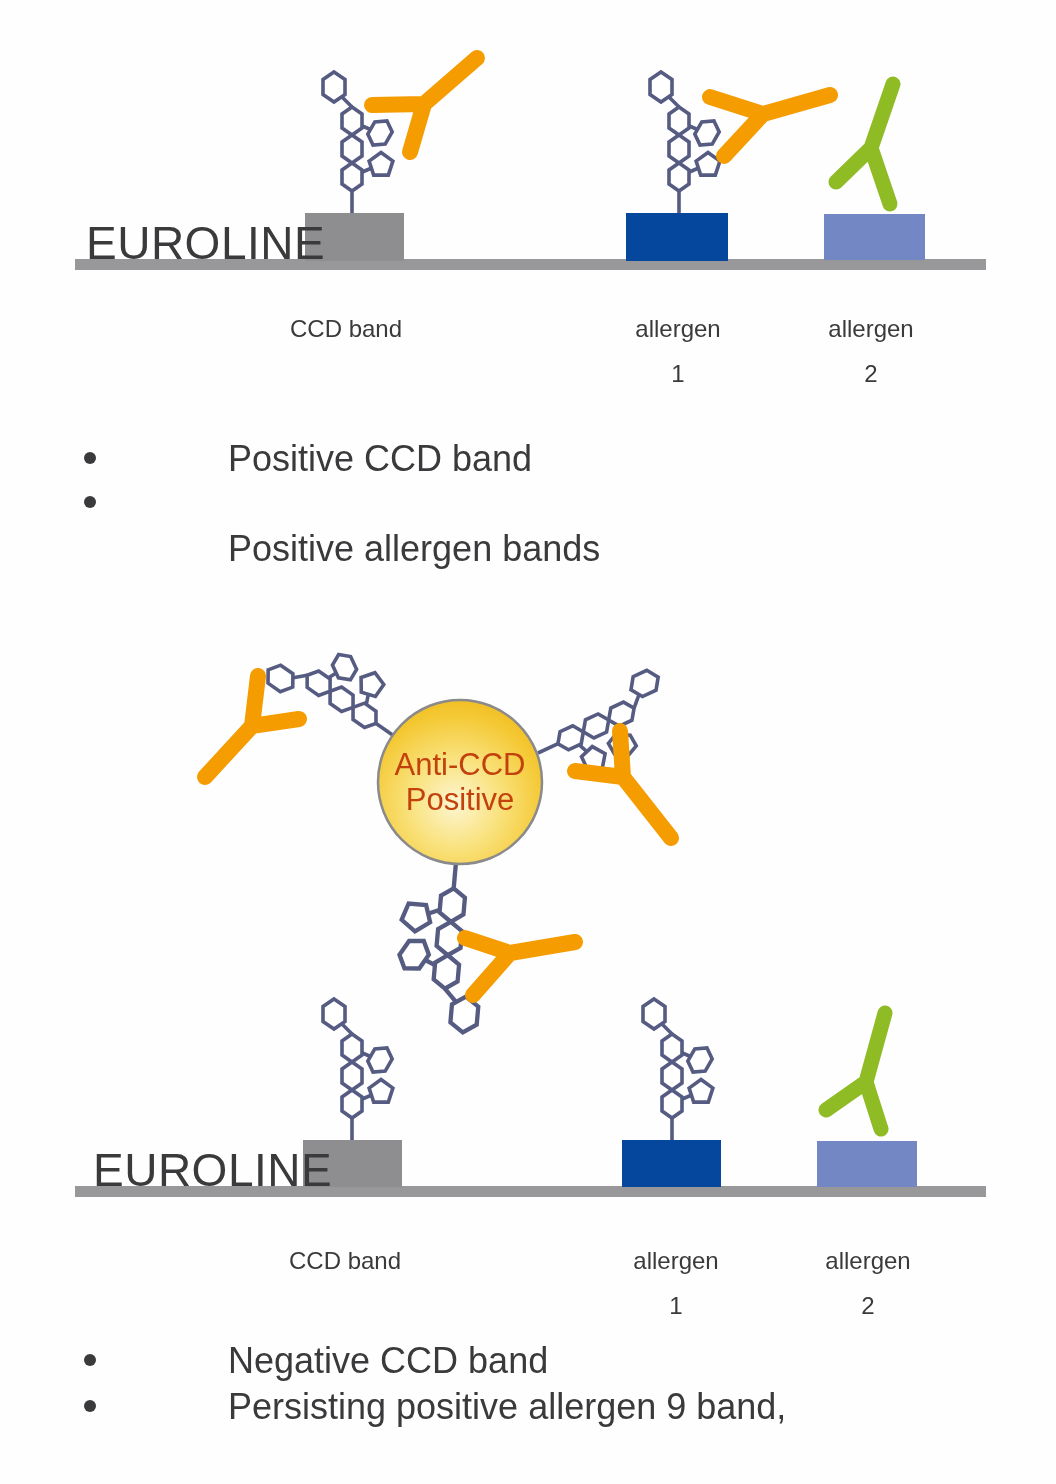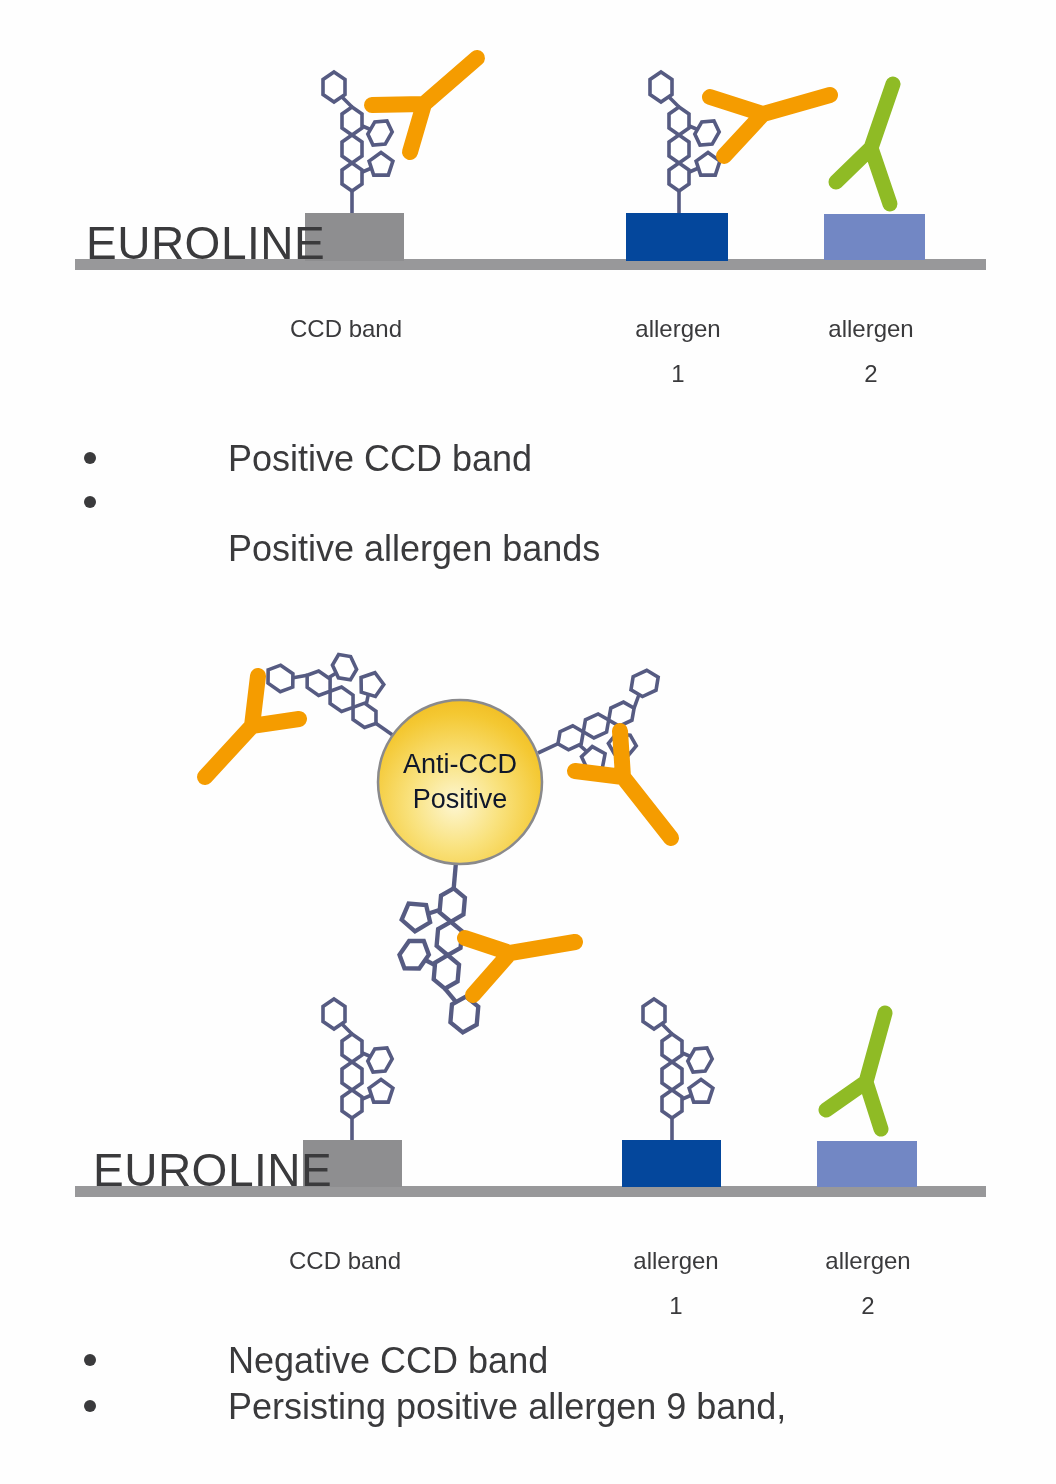--- a/index.html
+++ b/index.html
@@ -12,21 +12,21 @@
   .glycan-parts polygon { stroke:#565B82; stroke-width:3.6; fill:#ffffff; }
   .ab { fill:none; stroke-width:16; stroke-linecap:round; stroke-linejoin:round; }
   .ab-green { stroke-width:15; }
   .txt { position:absolute; color:#3A3A3C; white-space:nowrap; }
   .euroline { font-size:46px; letter-spacing:0.5px; }
   .bandlabel { font-size:24px; text-align:center; transform:translateX(-50%); line-height:45px; }
   .bullet-text { font-size:36px; }
   .bullet-dot { position:absolute; width:12px; height:12px; border-radius:50%; background:#3A3A3C; }
   .circle-label {
     position:absolute; transform:translateX(-50%); text-align:center;
-    font-size:27px; line-height:35px; color:#0f172a;
+    font-size:31px; line-height:35px; color:#c2410c;
   }
 </style>
 </head>
 <body>
 
 <div class="canvas">
 
   <svg class="scene" width="1056" height="1484" viewBox="0 0 1056 1484">
     <defs>
       <radialGradient id="goldGrad" cx="0.47" cy="0.63" r="0.78">

